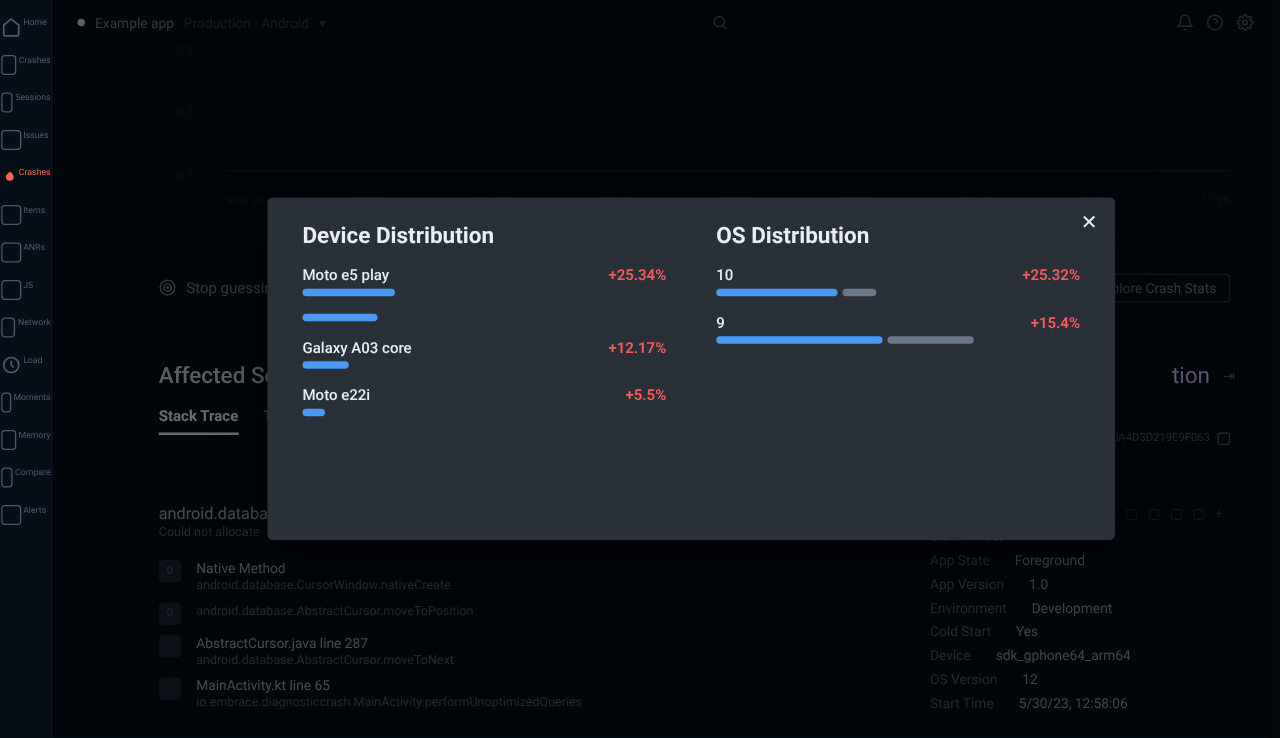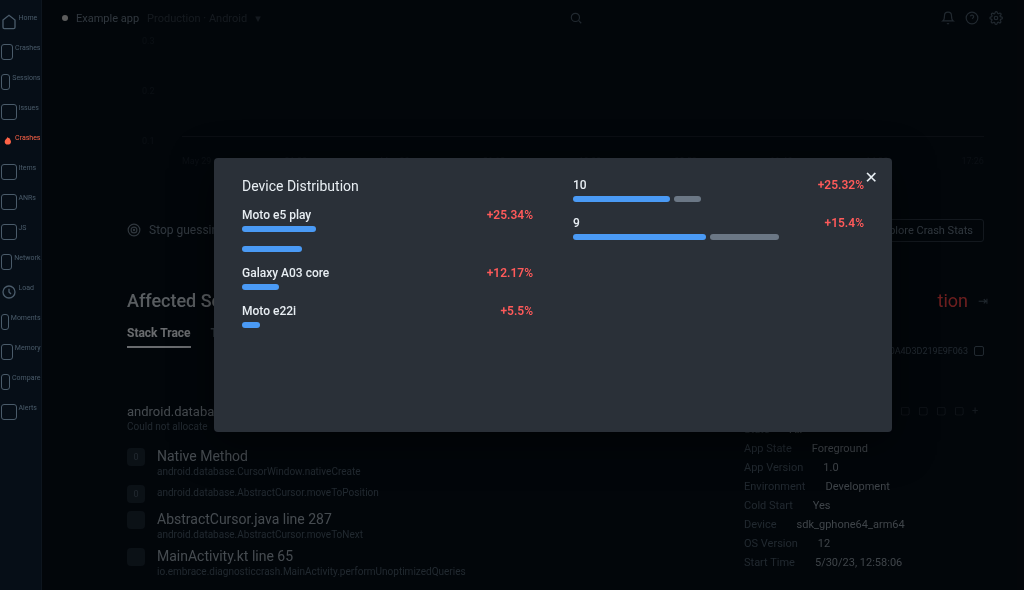--- a/index.html
+++ b/index.html
@@ -21,52 +21,52 @@
 
 .chart-bg { position: absolute; left: 100px; right: 40px; top: 36px; height: 130px; opacity: 0.25; font-size: 9px; color: #4a5b6a; }
 .chart-bg .yaxis { position: absolute; left: 0; top: 0; bottom: 20px; display: flex; flex-direction: column; justify-content: space-between; }
 .chart-bg .xaxis { position: absolute; left: 40px; right: 0; bottom: 0; display: flex; justify-content: space-between; }
 .chart-bg .line { position: absolute; left: 40px; right: 0; top: 100px; border-top: 1px solid #556; }
 
 .guess-banner { position: absolute; left: 85px; right: 40px; top: 218px; height: 24px; display: flex; align-items: center; font-size: 12px; color: #6b7b8a; gap: 8px; }
 .guess-banner .btn { margin-left: auto; border: 1px solid #2a3744; padding: 4px 10px; border-radius: 3px; font-size: 11px; }
 
 .section-title { position: absolute; left: 85px; top: 290px; font-size: 18px; font-weight: 500; color: #c5ced6; }
-.section-title-right { position: absolute; right: 56px; top: 290px; font-size: 18px; color: #ef4444; }
+.section-title-right { position: absolute; right: 56px; top: 290px; font-size: 18px; color: #c4b5fd; }
 .section-icon { position:absolute; right:36px; top:294px; color:#4a5b6a; font-size:12px;}
 
 .tabs { position: absolute; left: 85px; top: 326px; display: flex; gap: 20px; font-size: 12px; color: #6b7b8a; }
 .tabs .tab { padding-bottom: 6px; cursor:pointer;font-weight:bold; }
 .tabs .tab.active { color: #e8eef3; border-bottom: 2px solid #e8eef3; }
 
 .hash-row { position:absolute; right: 40px; top: 346px; color:#4a5b6a; font-size:9px; display:flex; gap:6px; align-items:center;}
 .hash-row .sq { width:10px; height:10px; border:1px solid #4a5b6a; border-radius:2px;}
 
 .stack-area { position: absolute; left: 85px; right: 300px; top: 404px; bottom: 0; overflow: hidden; font-size: 12px; }
 .stack-header { color:#9aa6b1; font-size:13px; margin-bottom:2px;}
 .stack-sub { color:#4a5b6a; font-size:10px; margin-bottom:10px;}
 .stack-row { display:flex; gap:12px; margin-bottom:8px; }
 .stack-row .badge { width:18px; height:18px; border-radius:4px; background:#1a2632; color:#4a5b6a; font-size:9px; display:flex; align-items:center; justify-content:center;}
-.stack-row .txt .m { color:#9aa6b1; font-size:14px;}
+.stack-row .txt .m { color:#9aa6b1; font-size:11px;}
 .stack-row .txt .d { color:#4a5b6a; font-size:10px; margin-top:2px;}
 
 .detail-panel { position:absolute; right:40px; top:404px; width:240px; bottom:0; font-size:11px; color:#6b7b8a;}
 .detail-icons { display:flex; gap:6px; justify-content:flex-end; margin-bottom:4px;}
 .detail-icons span{ width:12px; height:12px; display:inline-block; opacity:0.4;}
 .dp-row { display:flex; justify-content:flex-start; padding:3px 0;gap:20px;}
 .dp-row .k { color:#4a5b6a;}
 .dp-row .v { color:#8b97a2;}
 
 .overlay-scrim { position:absolute; inset:0; background:rgba(0,0,0,0.55);}
 
 
 .modal { position:absolute; left:172px; top:158px; width:678px; height:274px; background:#2a3038; border-radius:4px; padding:20px 28px; display:flex; gap:40px; box-shadow:0 10px 40px rgba(0,0,0,0.5);}
 .modal .close { position:absolute; top:10px; right:14px; color:#e8eef3; font-size:16px; cursor:pointer;}
 .modal-col { flex:1; }
-.modal-col h3 { font-size:14px; font-weight:400; color:#e8eef3; margin-bottom:14px;}
+.modal-col h3 { font-size:18px; font-weight:700; color:#e8eef3; margin-bottom:14px;}
 .dist-item { margin-bottom:14px; }
 .dist-head { display:flex; justify-content:space-between; font-size:12px; margin-bottom:4px;}
 .dist-head .nm { color:#e8eef3; font-weight:500;}
 .dist-head .pct { font-weight:600;}
 .pct-red { color:#ff5a5a;}
 .pct-white { color:#e8eef3;}
 .bar-track { width:230px; height:6px; display:flex; gap:4px;}
 .bar-main { height:6px; background:#4a9af5; border-radius:3px;}
 .bar-sec { height:6px; background:#6b7785; border-radius:3px;}
 </style>
@@ -335,20 +335,21 @@
                 <span class="nm">Moto e22i</span>
                 <span class="pct pct-red">+5.5%</span>
               </div>
               <div class="bar-track">
                 <span class="bar-main" style="width:8%"></span>
               </div>
             </div>
           </div>
       </div>
       <div class="modal-col">
+        <h3>OS Distribution</h3>
         <div id="oslist">
             <div class="dist-item">
               <div class="dist-head">
                 <span class="nm">10</span>
                 <span class="pct pct-red">+25.32%</span>
               </div>
               <div class="bar-track">
                 <span class="bar-main" style="width:42%"></span>
                 <span class="bar-sec" style="width:12%"></span>
               </div>

